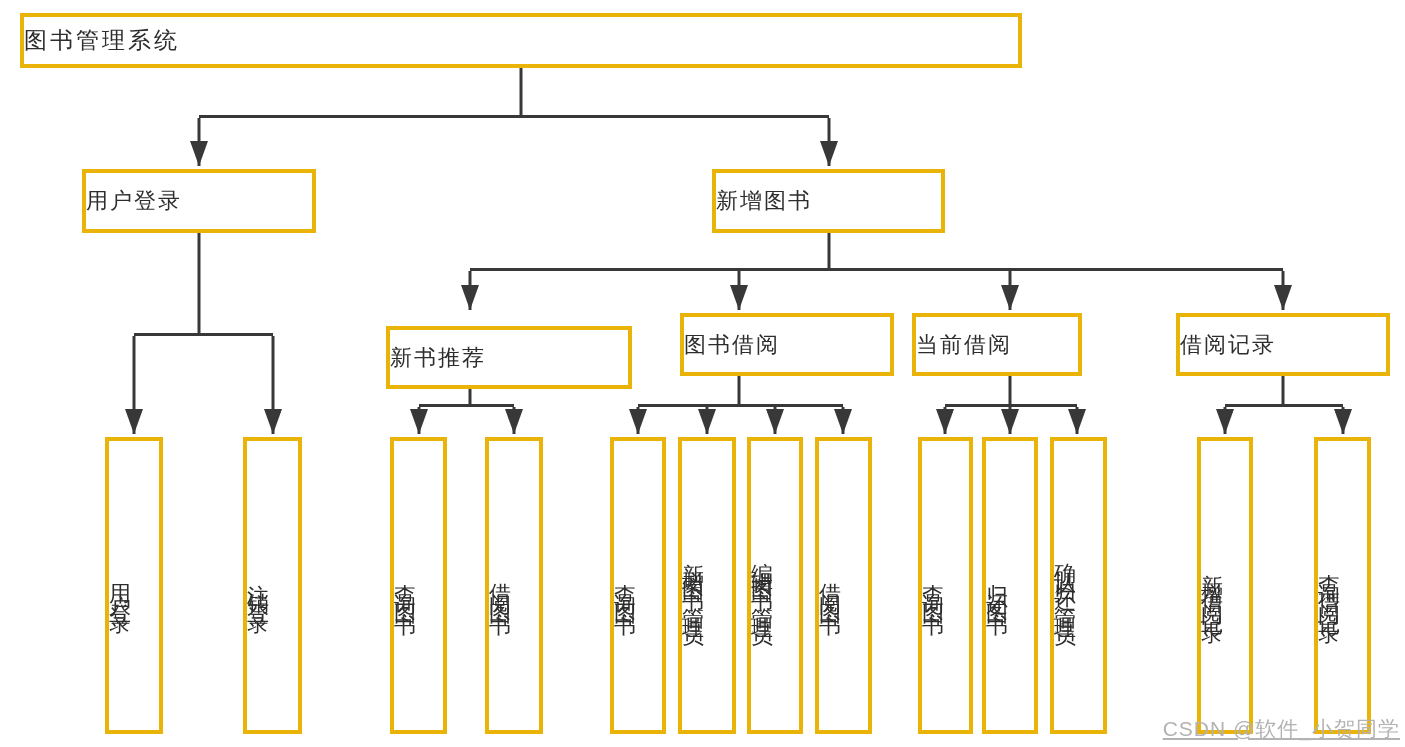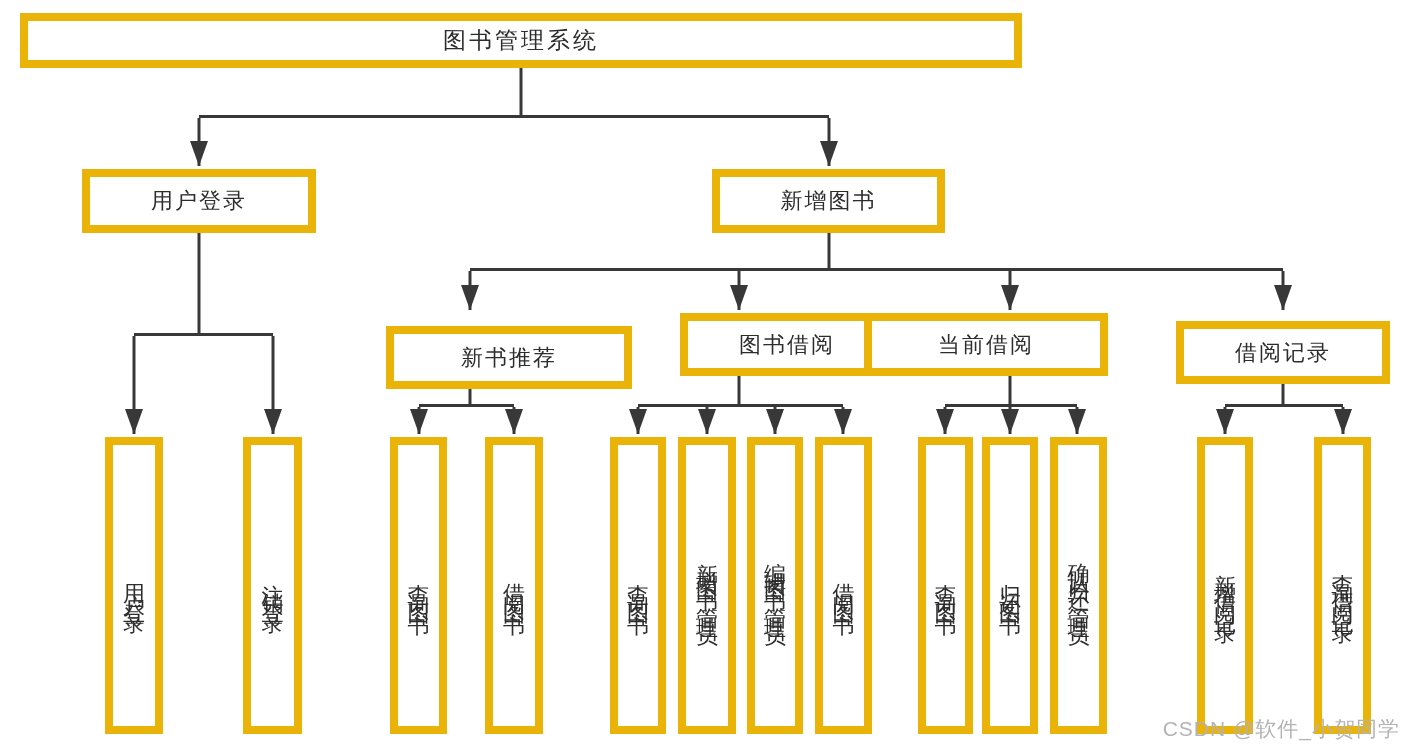--- a/index.html
+++ b/index.html
@@ -5,60 +5,60 @@
   html,body{margin:0;padding:0;}
   body{
     width:1405px;height:747px;position:relative;overflow:hidden;
     background:#ffffff;
     font-family:"Liberation Sans","DejaVu Sans",sans-serif;
     color:#2d2d2d;
   }
   .layer{position:absolute;left:0;top:0;width:1405px;height:747px;}
   .box{
     position:absolute;box-sizing:border-box;background:#ffffff;
-    border:8px solid #eab308;
-    display:flex;align-items:center;justify-content:center;
+    border:4px solid #eab308;
+    display:flex;align-items:center;
     font-size:22px;letter-spacing:2px;color:#2d2d2d;
     z-index:2;white-space:nowrap;
   }
   .vbox{white-space:normal;}
   .vbox .vtext{
     writing-mode:vertical-rl;
     font-size:22px;letter-spacing:10px;line-height:1;
     display:inline-block;
   }
   
   .b-root{left:20px;top:13px;width:1002px;height:55px;font-size:23px;letter-spacing:3px;}
   
   .b-user-login{left:82px;top:169px;width:234px;height:64px;}
   .b-book-mgmt{left:712px;top:169px;width:233px;height:64px;}
   
   .b-new-book{left:362px;top:326px;width:246px;height:63px;margin-left:24px;}
   .b-borrow{left:632px;top:313px;width:214px;height:63px;margin-left:48px;}
-  .b-current{left:864px;top:313px;width:244px;height:63px;}
-  .b-records{left:1176px;top:321px;width:214px;height:63px;}
+  .b-current{left:912px;top:313px;width:170px;height:63px;}
+  .b-records{left:1176px;top:313px;width:214px;height:63px;}
   
   .b-a1{left:105px;top:437px;width:58px;height:297px;}
   .b-a2{left:243px;top:437px;width:59px;height:297px;}
   .b-b1{left:390px;top:437px;width:57px;height:297px;}
   .b-b2{left:485px;top:437px;width:58px;height:297px;}
   .b-c1{left:610px;top:437px;width:56px;height:297px;}
   .b-c2{left:678px;top:437px;width:58px;height:297px;}
   .b-c3{left:747px;top:437px;width:56px;height:297px;}
   .b-c4{left:815px;top:437px;width:57px;height:297px;}
   .b-d1{left:918px;top:437px;width:55px;height:297px;}
   .b-d2{left:982px;top:437px;width:56px;height:297px;}
   .b-d3{left:1050px;top:437px;width:57px;height:297px;}
   .b-e1{left:1197px;top:437px;width:56px;height:297px;}
   .b-e2{left:1314px;top:437px;width:57px;height:297px;}
   
   .b-c2 .vtext,.b-c3 .vtext,.b-d3 .vtext{letter-spacing:9px;font-size:22px;}
   .watermark{
     position:absolute;right:5px;bottom:4px;z-index:3;
-    font-size:21px;color:#b3b3b3;letter-spacing:1px;white-space:nowrap;
+    font-size:21px;color:#b3b3b3;letter-spacing:1px;white-space:nowrap;text-decoration:underline;
   }
   svg.layer{z-index:1;}
 </style>
 </head>
 <body>
 
 <svg class="layer" width="1405" height="747" viewBox="0 0 1405 747" xmlns="http://www.w3.org/2000/svg">
   <defs>
     <marker id="arrow" markerUnits="userSpaceOnUse" markerWidth="22" markerHeight="27" refX="10" refY="25" orient="0">
       <path d="M1,0 L19,0 L10,25 Z" fill="#383838"></path>

